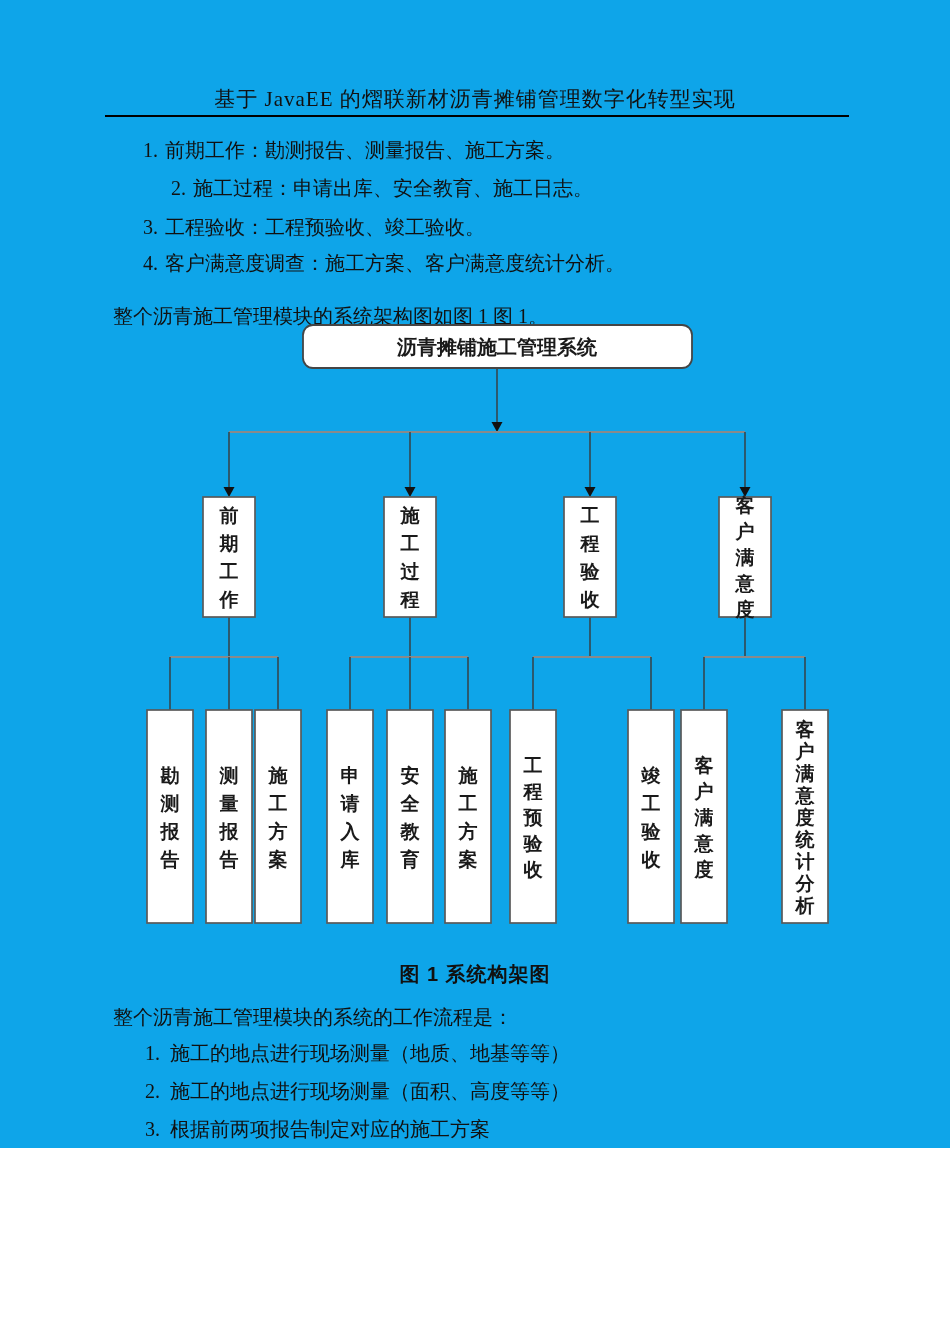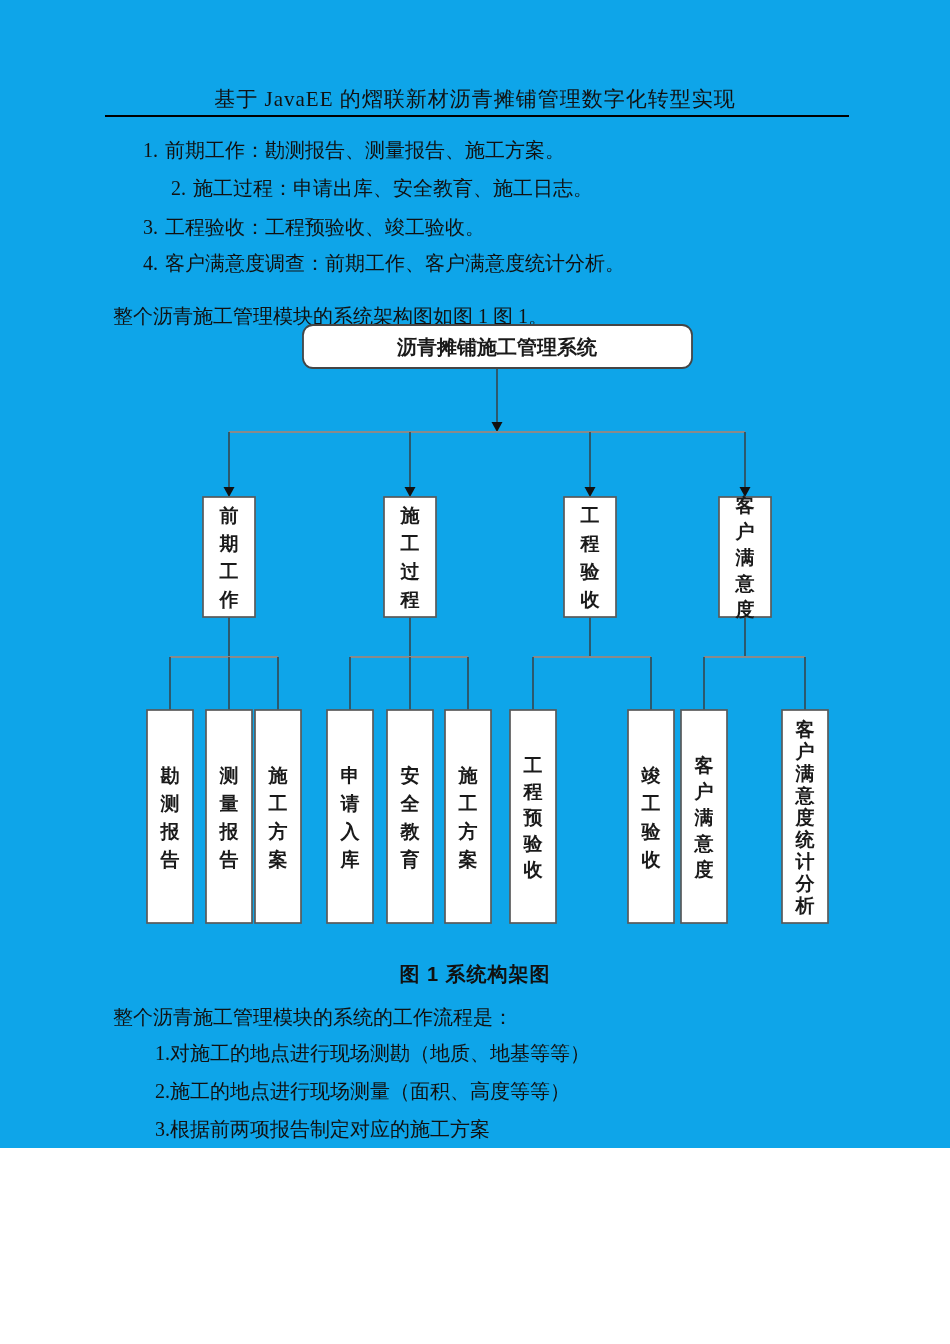--- a/index.html
+++ b/index.html
@@ -11,21 +11,21 @@
   }
   .header-title {
     position:absolute; top:87px; left:0; width:950px;
     text-align:center; font-size:21px; line-height:1.2; letter-spacing:1px;
     white-space:nowrap;
   }
   .header-rule {
     position:absolute; top:115px; left:105px; width:744px; height:2px;
     background:#000;
   }
-  .body-text { position:absolute; font-size:20px; line-height:1.2; white-space:nowrap;text-align:right; }
+  .body-text { position:absolute; font-size:20px; line-height:1.2; white-space:nowrap; }
   .num { margin-right:7px; }
   .wf-num { display:inline-block; min-width:25px; }
   .para-left { left:113px; }
   .list-indent { left:143px; }
   .wf-indent { left:145px; }
   .fig-caption {
     position:absolute; top:961px; left:0; width:950px; text-align:center;
     font-family:"Liberation Sans", sans-serif; font-weight:700; font-size:20px;
     letter-spacing:1px;
   }
@@ -60,21 +60,21 @@
   <div class="body-text list-indent" style="top:138px;">
     <span class="num">1.</span><span>前期工作：勘测报告、测量报告、施工方案。</span>
   </div>
   <div class="body-text list-indent" style="top:176px;margin-left:28px;">
     <span class="num">2.</span><span>施工过程：申请出库、安全教育、施工日志。</span>
   </div>
   <div class="body-text list-indent" style="top:215px;">
     <span class="num">3.</span><span>工程验收：工程预验收、竣工验收。</span>
   </div>
   <div class="body-text list-indent" style="top:251px;">
-    <span class="num">4.</span><span>客户满意度调查：前期工作、客户满意度统计分析。</span>
+    <span class="num">4.</span><span>客户满意度调查：施工方案、客户满意度统计分析。</span>
   </div>
 
   <div class="body-text para-left" style="top:304px;">整个沥青施工管理模块的系统架构图如图 1 图 1。</div>
 
   <svg id="diagram-svg" width="950" height="630" viewBox="0 0 950 630">
       <line x1="497" y1="48" x2="497" y2="103" class="ln-dark"></line>
       <polygon points="491.5,102 502.5,102 497,112" class="arrow-head"></polygon>
       <line x1="229" y1="112" x2="745" y2="112" class="ln-gray"></line>
       <line x1="229" y1="112" x2="229" y2="168" class="ln-dark"></line>
       <polygon points="223.5,167 234.5,167 229,177" class="arrow-head"></polygon>
@@ -132,21 +132,21 @@
       <text class="dg-label" dominant-baseline="central"><tspan x="704" y="444.5">客</tspan><tspan x="704" y="470.5">户</tspan><tspan x="704" y="496.5">满</tspan><tspan x="704" y="522.5">意</tspan><tspan x="704" y="548.5">度</tspan></text>
       <rect x="782" y="390" width="46" height="213" class="bx"></rect>
       <text class="dg-label" dominant-baseline="central"><tspan x="805" y="408.5">客</tspan><tspan x="805" y="430.5">户</tspan><tspan x="805" y="452.5">满</tspan><tspan x="805" y="474.5">意</tspan><tspan x="805" y="496.5">度</tspan><tspan x="805" y="518.5">统</tspan><tspan x="805" y="540.5">计</tspan><tspan x="805" y="562.5">分</tspan><tspan x="805" y="584.5">析</tspan></text>
     </svg>
 
   <div class="fig-caption">图 1  系统构架图</div>
 
   <div class="body-text para-left" style="top:1005px;">整个沥青施工管理模块的系统的工作流程是：</div>
 
   <div class="body-text wf-indent" style="top:1041px;">
-    <span class="wf-num">1.</span><span>对施工的地点进行现场测勘（地质、地基等等）</span>
+    <span class="wf-num">1.</span><span>施工的地点进行现场测量（地质、地基等等）</span>
   </div>
   <div class="body-text wf-indent" style="top:1079px;">
     <span class="wf-num">2.</span><span>施工的地点进行现场测量（面积、高度等等）</span>
   </div>
   <div class="body-text wf-indent" style="top:1117px;">
     <span class="wf-num">3.</span><span>根据前两项报告制定对应的施工方案</span>
   </div>
   <div class="body-text wf-indent" style="top:1155px;margin-left:8px;">
     <span class="wf-num">4.</span><span>对所需材料申请出库</span>
   </div>

